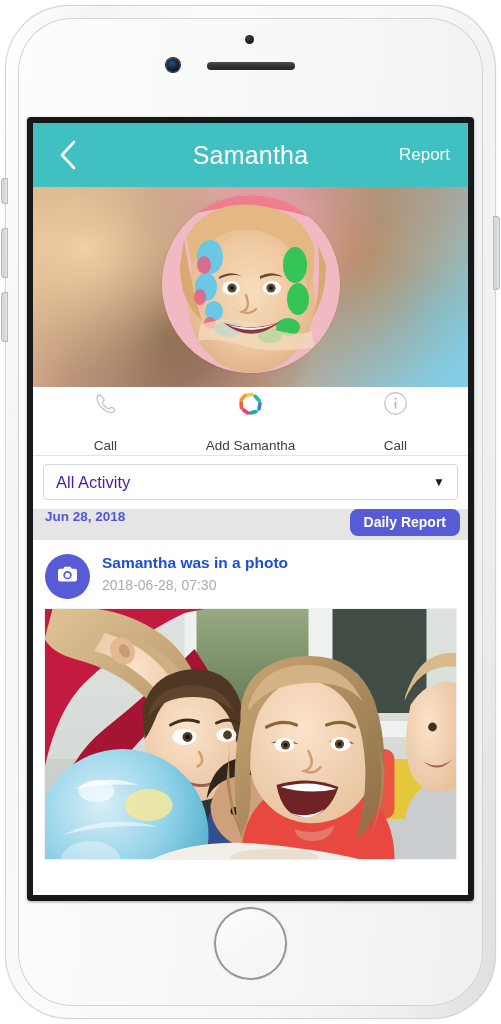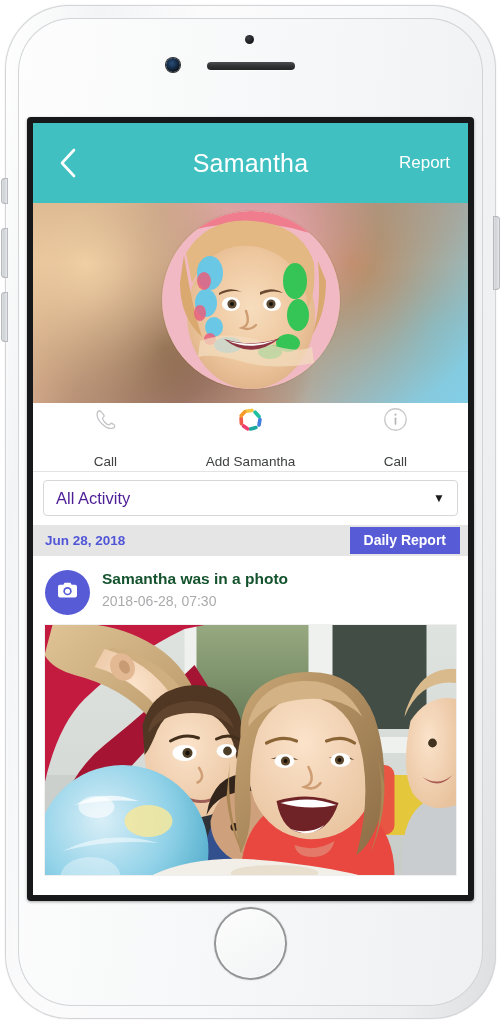--- a/index.html
+++ b/index.html
@@ -102,21 +102,21 @@
     position: absolute;
     left: 33px; top: 123px;
     width: 435px; height: 772px;
     overflow: hidden;
     background: #ffffff;
   }
 
   
   #app-header {
     position: relative;
-    height: 80px;
+    height: 64px;
     background: #41c0c2;
     color: #ffffff;
     display: flex;
     align-items: center;
     box-sizing: border-box;
     padding: 0 18px;
   }
   #back-button {
     width: 34px; height: 34px;
     display: flex; align-items: center; justify-content: center;
@@ -218,37 +218,37 @@
     font-size: 12px;
     color: #1b1c1e;
     line-height: 1;
   }
 
   
   #date-row {
     height: 31px;
     background: #e5e5e6;
     display: flex;
-    align-items: center;
+    align-items: flex-start;
     padding: 0 8px 0 12px;
     box-sizing: border-box;
   }
   #date-label {
     font-size: 13.5px;
     font-weight: bold;
     color: #5156d6;
   }
   #daily-report-button {
     margin-left: auto;
     background: #575cd6;
     color: #ffffff;
     font-size: 14px;
     font-weight: bold;
     padding: 5px 14px 6px 14px;
-    border-radius: 0;
+    border-radius: 8px;
     cursor: pointer;
   }
 
   
   #activity-entry {
     display: flex;
     padding: 12px 12px 10px 12px;
     background: #ffffff;
     gap: 12px;
   }
@@ -259,21 +259,21 @@
     flex: 0 0 45px;
     display: flex;
     align-items: center;
     justify-content: center;
     margin-top: 2px;
   }
   #activity-text { padding-top: 1px; }
   .activity-line {
     font-size: 15.5px;
     font-weight: bold;
-    color: #14532d;
+    color: #1d4ed8;
     line-height: 1.34;
   }
   #activity-timestamp {
     font-size: 14px;
     color: #aaabad;
     margin-top: 3px;
   }
 
   
   #post-photo-wrap {

